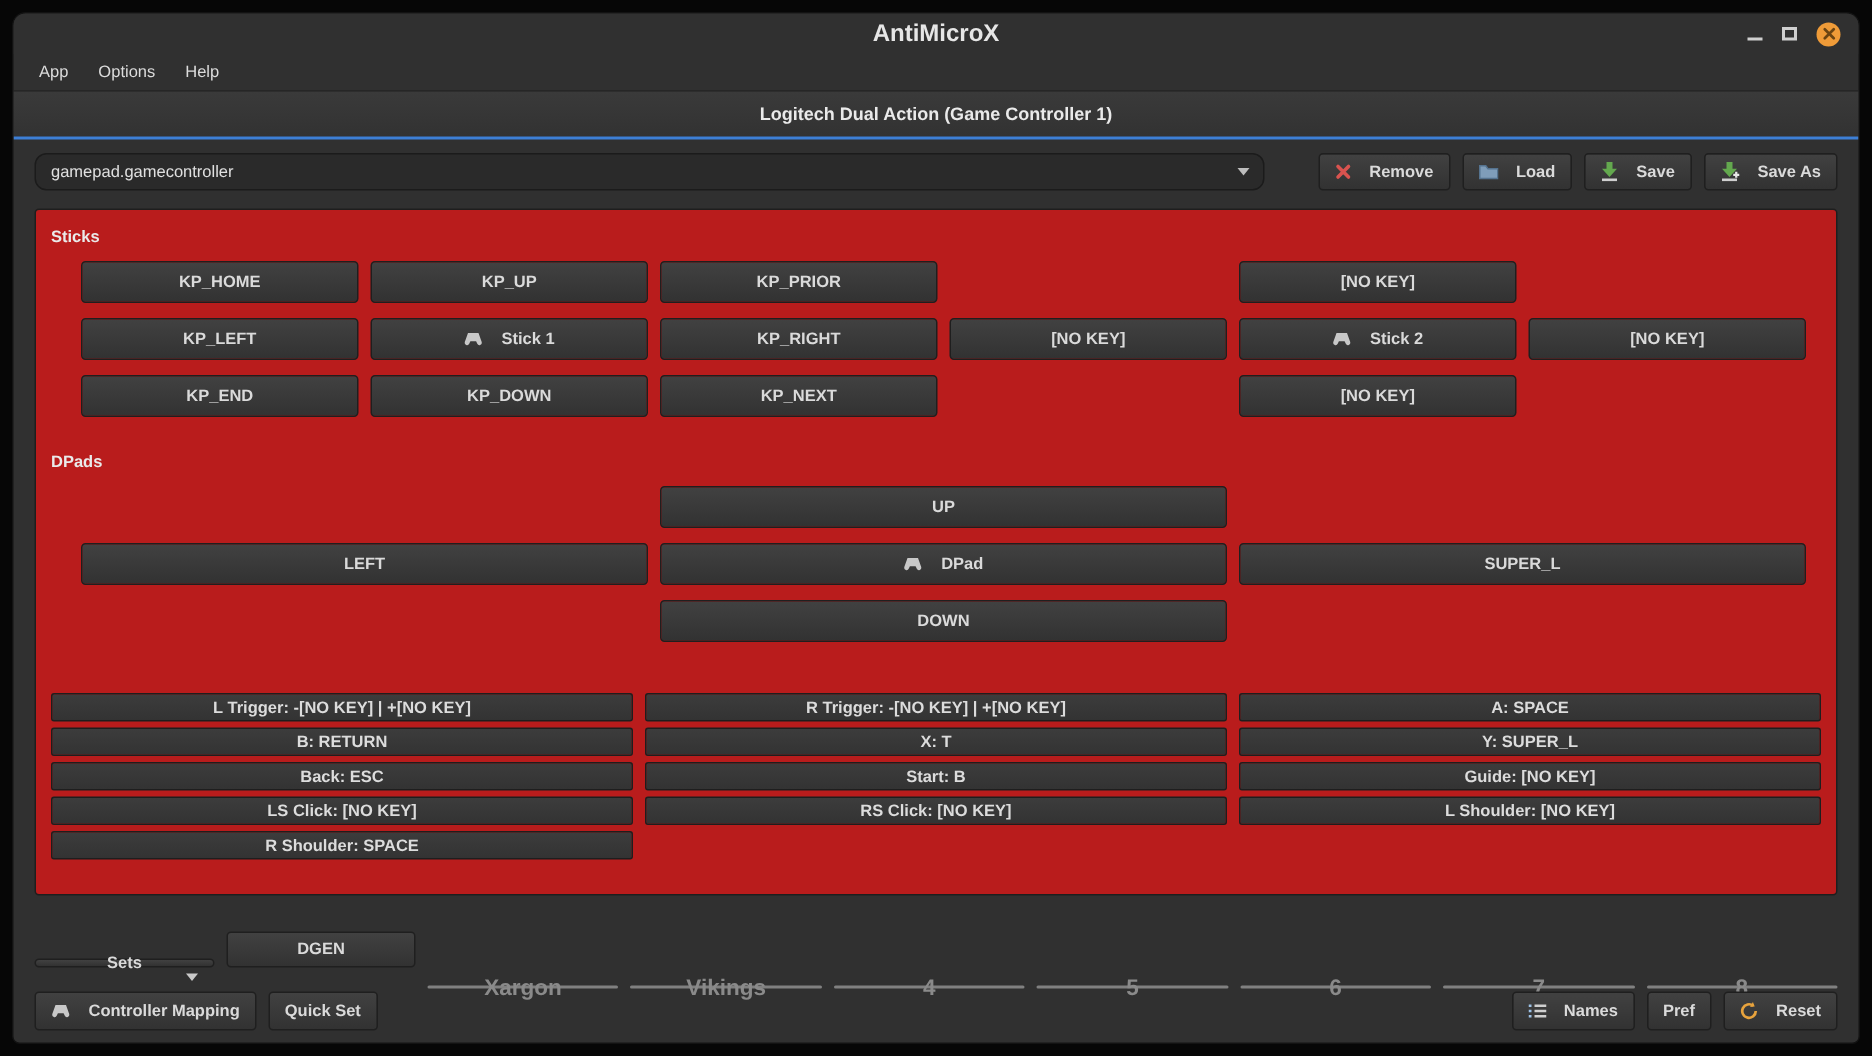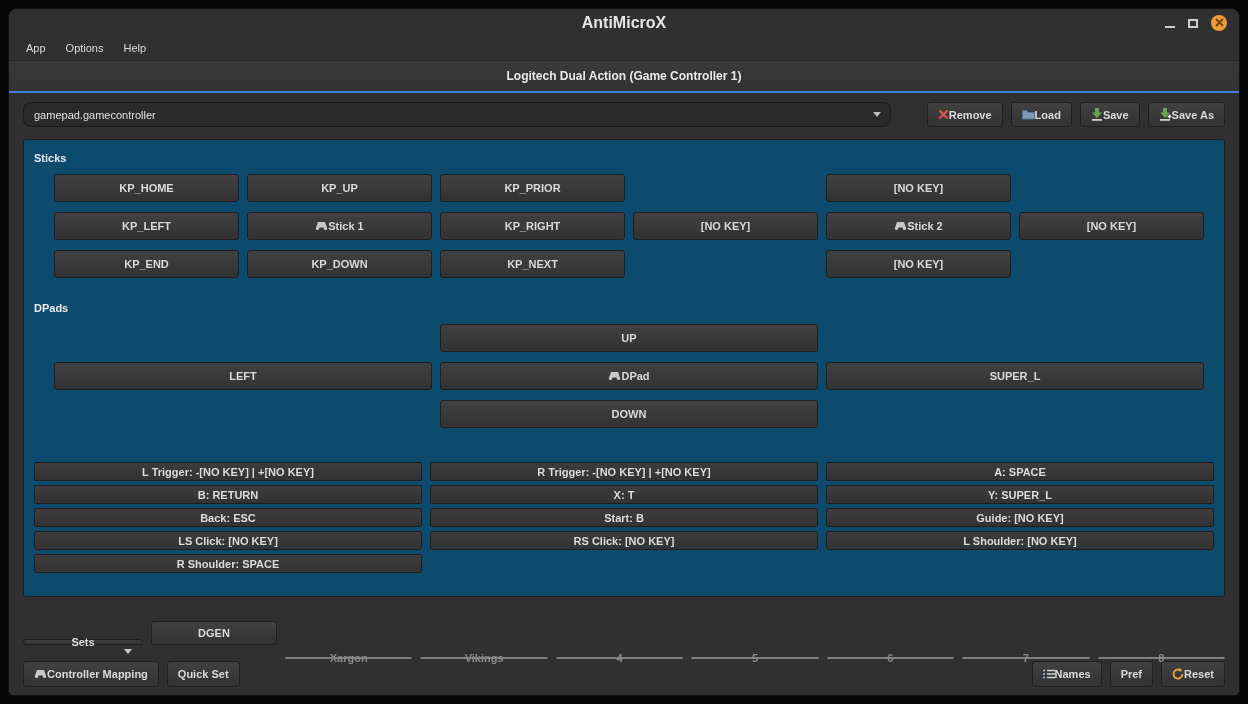--- a/index.html
+++ b/index.html
@@ -43,48 +43,48 @@
   .combo { flex: 1; margin-right: 28px; position: relative; display: flex; align-items: center;
     background: #2a2a2a; border: 1px solid #1b1b1b; border-radius: 8px;
     padding: 0 10px; color: #e0e0e0; font-size: 11px; }
   .combo-arrow { position: absolute; right: 9px; top: 9px; width: 0; height: 0;
     border-left: 4px solid transparent; border-right: 4px solid transparent;
     border-top: 5px solid #bdbdbd; }
   
   .btn { background: linear-gradient(#414141, #323232);
     border: 1px solid #1f1f1f; border-radius: 3px;
     color: #dadada; font-size: 11px; font-weight: bold;
-    display: flex; align-items: center; justify-content: center; gap: 0;
+    display: flex; align-items: center; justify-content: center; gap: 12px;
     white-space: nowrap; }
   .toolbar .btn { padding: 0 10px; }
   .icon { display: inline-flex; align-items: center; }
   
   .panel { margin: 12px 14px 0; border: 1px solid #1e1e1e; border-radius: 3px;
-    height: 458px; padding: 12px 10px 0; background: #0c4a6e; }
+    height: 458px; padding: 12px 10px 0; background: #b91c1c; }
   .section-heading { font-size: 11px; font-weight: bold; color: #eaeaea; }
   .grid-row { display: grid; column-gap: 8px; margin: 10px 10px 0 20px; }
   .cols6 { grid-template-columns: repeat(6, 1fr); }
   .cols3 { grid-template-columns: repeat(3, 1fr); }
   .grid-btn { height: 28px; }
   .dpads-heading { margin-top: 24px; }
   .list-grid { display: grid; grid-template-columns: 1fr 1fr 1fr; gap: 4px 8px; margin-top: 34px; }
   .list-btn { height: 19px; font-size: 11px; font-weight: bold;
     background: linear-gradient(#3c3c3c, #333333);
     border: 1px solid #1e1e1e; border-radius: 2px; color: #dcdcdc;
     display: flex; align-items: center; justify-content: center; }
   
   .sets-row { display: flex; gap: 8px; margin: 24px 14px 0; height: 24px; }
   .sets-menu-btn { width: 120px; position: relative; margin-top: 18px; }
   .sets-arrow { position: absolute; right: 10px; top: 9px; width: 0; height: 0;
     border-left: 4px solid transparent; border-right: 4px solid transparent;
     border-top: 5px solid #c9c9c9; }
   .set-active { width: 126px; }
   .set-tab { flex: 1; background: linear-gradient(#cacaca, #afafaf);
     border: 1px solid #808080; border-radius: 3px;
-    color: #8a8a8a; font-size: 11px; font-weight: bold;
+    color: #8a8a8a; font-size: 15px; font-weight: bold;
     display: flex; align-items: center; justify-content: center; margin-top: 36px; }
   
   .footer { display: flex; gap: 8px; margin: 16px 14px 0; height: 26px; }
   .footer .btn { padding: 0 10px; }
   .spacer { flex: 1; }
 </style>
 </head>
 <body>
 
 <div class="window">

